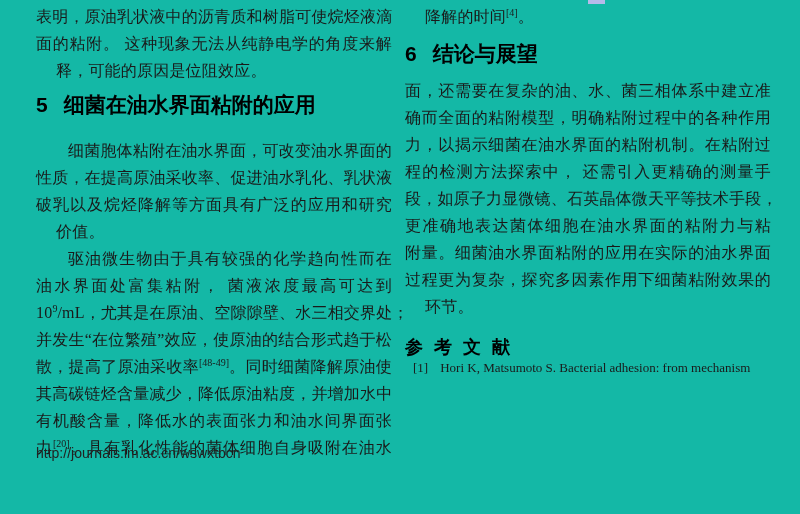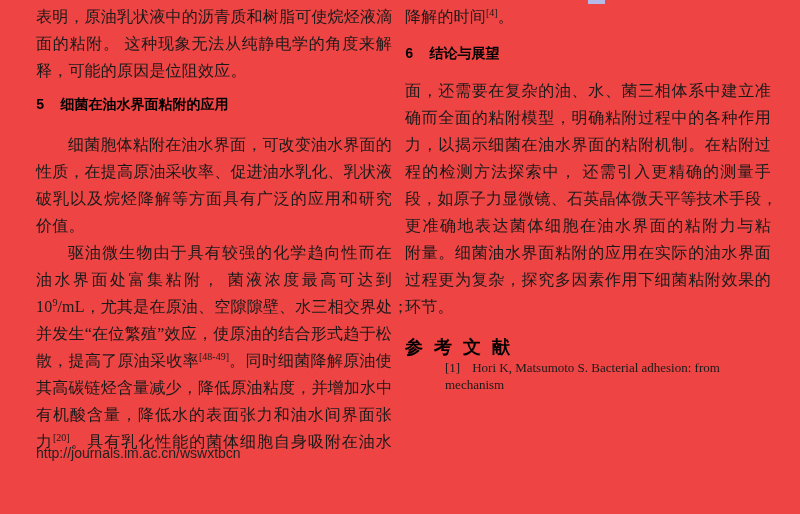--- a/index.html
+++ b/index.html
@@ -4,61 +4,60 @@
 <style>
   html, body { margin: 0; padding: 0; }
   body {
     width: 800px; height: 514px;
     background: #ffffff;
     position: relative;
     overflow: hidden;
     font-family: "Liberation Serif", "DejaVu Serif", serif;
     color: #1a1a1a;
   }
-  .page { position: absolute; inset: 0; background: #ef4444; }
+  .page { position: absolute; inset: 0; background: #14b8a6; }
   .col { position: absolute; top: 3px; }
   .col-left  { left: 36px;  width: 356px; }
   .col-right { left: 405px; width: 366px; }
   .line {
     height: 27px; line-height: 27px;
     font-size: 16px;
     text-align: justify;
     text-align-last: justify;
     white-space: nowrap;
     letter-spacing: 0.2px;
   }
-  .line.end { text-align-last: left; }
+  .line.end { text-align-last: left; margin-left: 20px; }
   .line.indent { text-indent: 2em; }
   .sup {
     font-size: 10px;
     vertical-align: super;
     line-height: 0;
     letter-spacing: 0;
   }
   .sec-heading {
-    font-size: 14px; font-weight: bold; color: #000;
+    font-size: 21px; font-weight: bold; color: #000;
     margin: 0; padding: 0;
     height: 30px; line-height: 30px;
-    font-family: Liberation Mono, monospace;
+    font-family: Liberation Sans, sans-serif;
   }
   .sec-heading .secnum { margin-right: 16px; }
-  .h-left  { margin-top: 6px; margin-bottom: 11px; }
+  .h-left  { margin-top: 6px; margin-bottom: 17px; }
   .h-right { margin-top: 9px; margin-bottom: 8px; }
   .refs-heading {
     font-size: 18px; font-weight: bold; color: #000;
     letter-spacing: 3px;
     margin-top: 15px; margin-bottom: 0;
     height: 24px; line-height: 24px;
     font-family: "Liberation Sans", "DejaVu Sans", sans-serif;
   }
   .ref-item {
     font-size: 13px; line-height: 17px;
     padding-left: 8px;
     font-family: "Liberation Serif", "DejaVu Serif", serif;
-    margin-left: 32px;
   }
   .ref-item .refnum { margin-right: 12px; }
   .footer-url {
     position: absolute;
     left: 36px; top: 445px;
     font-size: 14px;
     font-family: "Liberation Sans", "DejaVu Sans", sans-serif;
     color: #222;
   }
   .selection-artifact {

